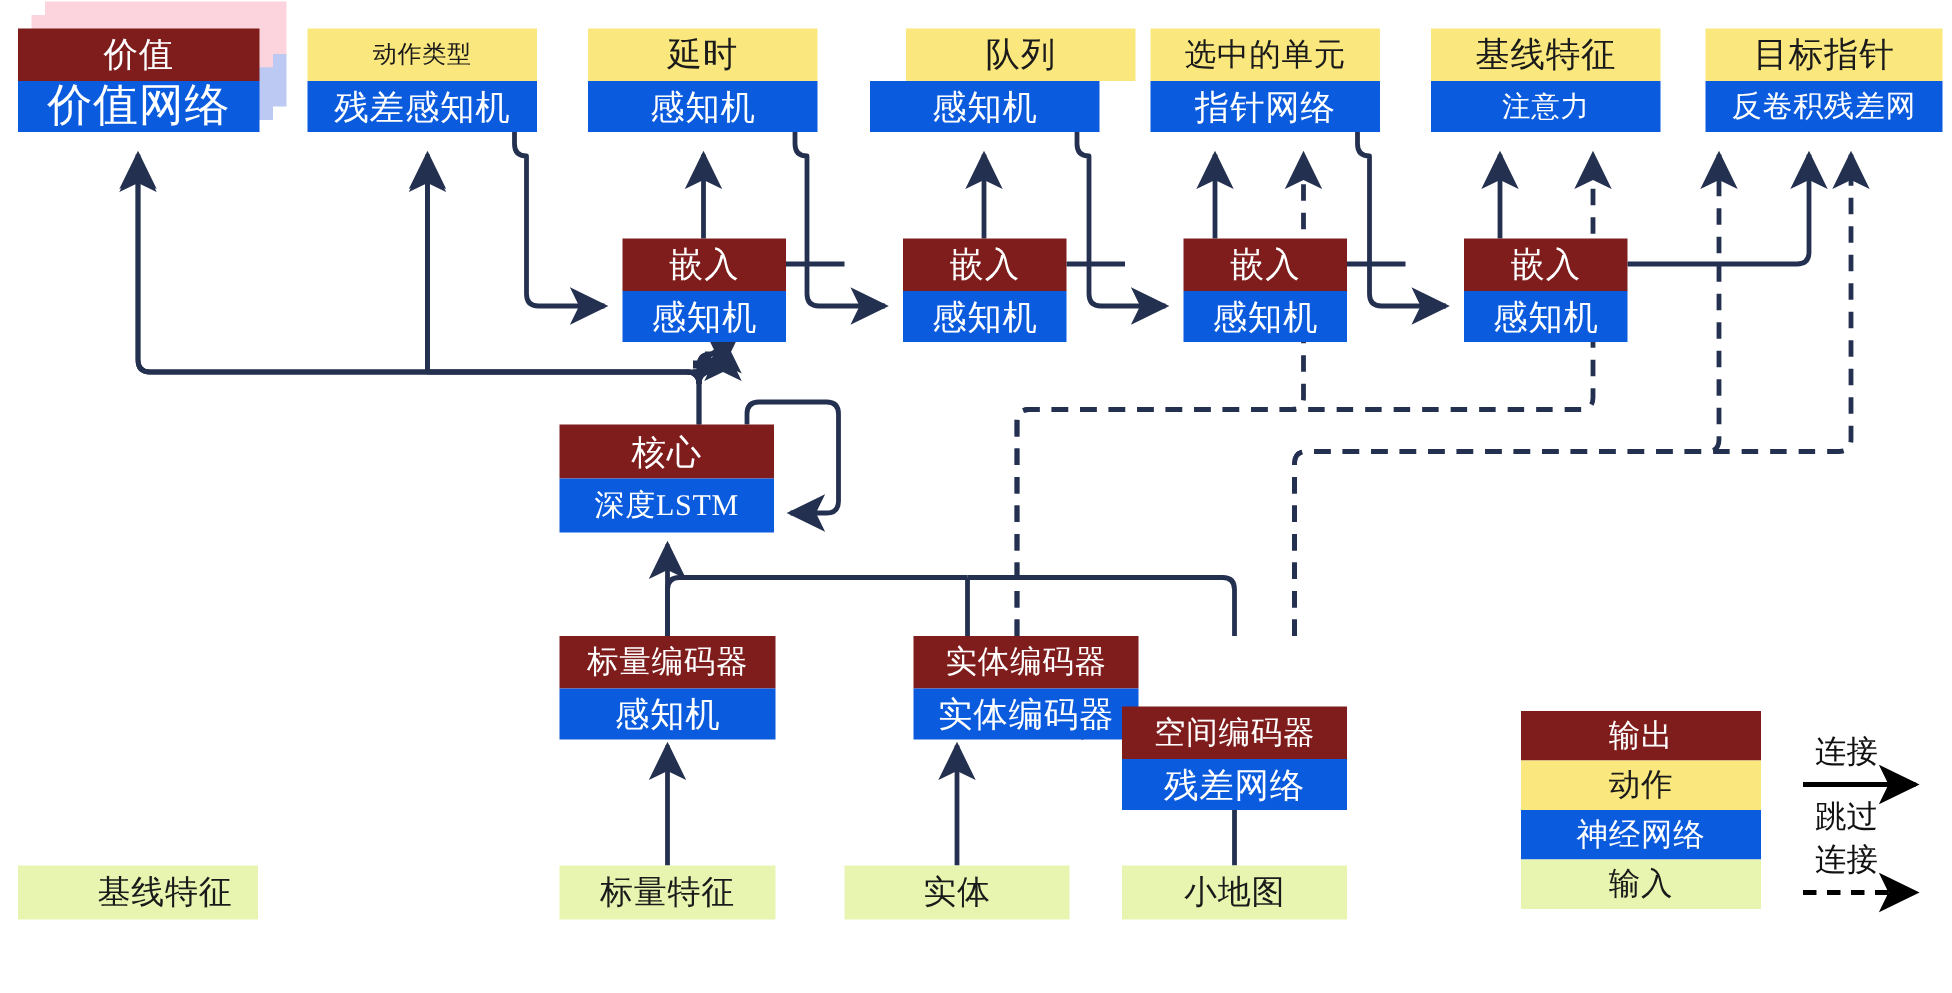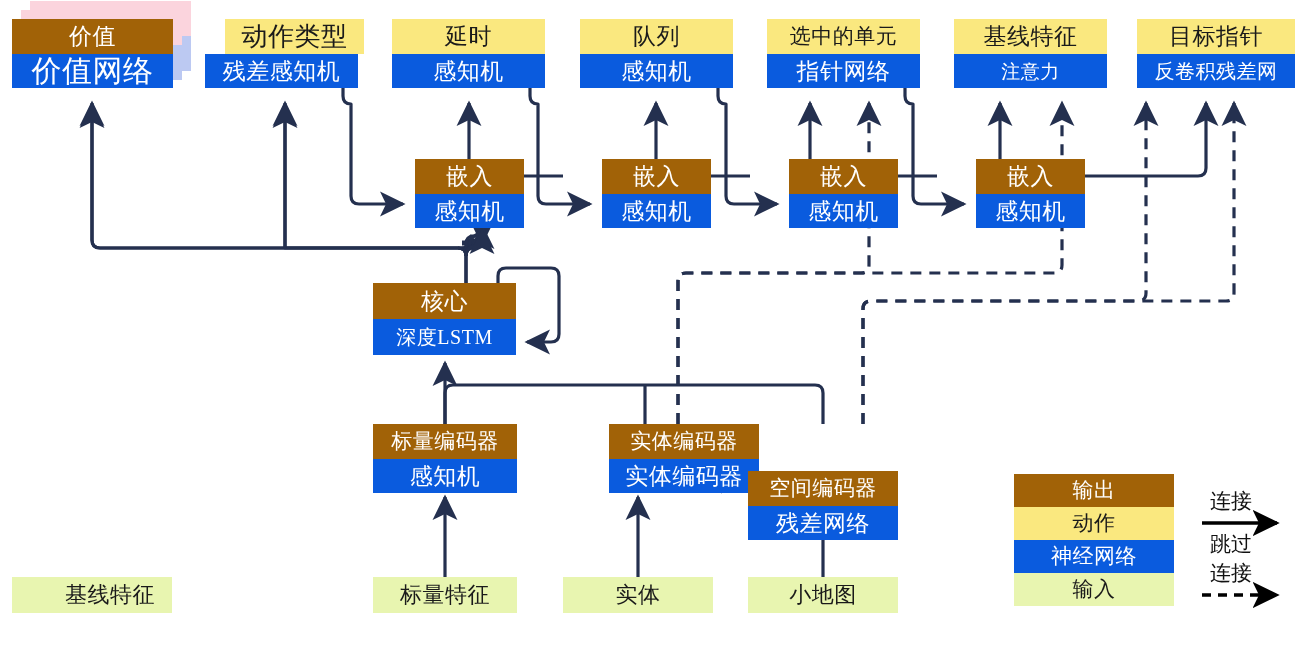--- a/index.html
+++ b/index.html
@@ -9,21 +9,21 @@
   }
   #stage{position:relative;width:1301px;height:662px;}
   svg.wires{position:absolute;left:0;top:0;width:1301px;height:662px;pointer-events:none;}
 
   .node{position:absolute;box-sizing:border-box;}
   .cell{
     display:flex;align-items:center;justify-content:center;
     box-sizing:border-box;line-height:1;white-space:nowrap;
     letter-spacing:.5px;
   }
-  .c-out   {background:#a16207;color:#ffffff;}
+  .c-out   {background:#7f1d1d;color:#ffffff;}
   .c-act   {background:#fae87f;color:#1a1a1a;}
   .c-net   {background:#0a5bde;color:#ffffff;}
   .c-in    {background:#e8f5b0;color:#1a1a1a;}
 
   .ghost{position:absolute;box-sizing:border-box;}
   .g-top{background:#fbd4dd;}
   .g-bot{background:#bcc9f2;}
 
   .legend{position:absolute;}
   .legend .cell{width:160px;height:33px;font-size:21px;}
@@ -120,29 +120,29 @@
   <div id="nodes">
       <div class="ghost g-top" style="left: 30px; top: 1px; width: 161px; height: 35px;"></div>
       <div class="ghost g-bot" style="left: 30px; top: 36px; width: 161px; height: 35px;"></div>
       <div class="ghost g-top" style="left: 21px; top: 10px; width: 161px; height: 35px;"></div>
       <div class="ghost g-bot" style="left: 21px; top: 45px; width: 161px; height: 35px;"></div>
       <div class="node" style="left: 12px; top: 19px; width: 161px; height: 69px;">
         <div class="cell c-out" style="width: 161px; height: 35px; font-size: 23px;">价值</div>
         <div class="cell c-net" style="width: 161px; height: 34px; font-size: 30px;">价值网络</div>
       </div>
       <div class="node" style="left: 205px; top: 19px; width: 153px; height: 69px;">
-        <div class="cell c-act" style="width: 139px; height: 35px; font-size: 26px; margin-left: 20px;">动作类型</div>
+        <div class="cell c-act" style="width: 153px; height: 35px; font-size: 16px;">动作类型</div>
         <div class="cell c-net" style="width: 153px; height: 34px; font-size: 23px;">残差感知机</div>
       </div>
       <div class="node" style="left: 392px; top: 19px; width: 153px; height: 69px;">
         <div class="cell c-act" style="width: 153px; height: 35px; font-size: 23px;">延时</div>
         <div class="cell c-net" style="width: 153px; height: 34px; font-size: 23px;">感知机</div>
       </div>
       <div class="node" style="left: 580px; top: 19px; width: 153px; height: 69px;">
-        <div class="cell c-act" style="width: 153px; height: 35px; font-size: 23px;">队列</div>
+        <div class="cell c-act" style="width: 153px; height: 35px; font-size: 23px; margin-left: 24px;">队列</div>
         <div class="cell c-net" style="width: 153px; height: 34px; font-size: 23px;">感知机</div>
       </div>
       <div class="node" style="left: 767px; top: 19px; width: 153px; height: 69px;">
         <div class="cell c-act" style="width: 153px; height: 35px; font-size: 21px;">选中的单元</div>
         <div class="cell c-net" style="width: 153px; height: 34px; font-size: 23px;">指针网络</div>
       </div>
       <div class="node" style="left: 954px; top: 19px; width: 153px; height: 69px;">
         <div class="cell c-act" style="width: 153px; height: 35px; font-size: 23px;">基线特征</div>
         <div class="cell c-net" style="width: 153px; height: 34px; font-size: 19px;">注意力</div>
       </div>

